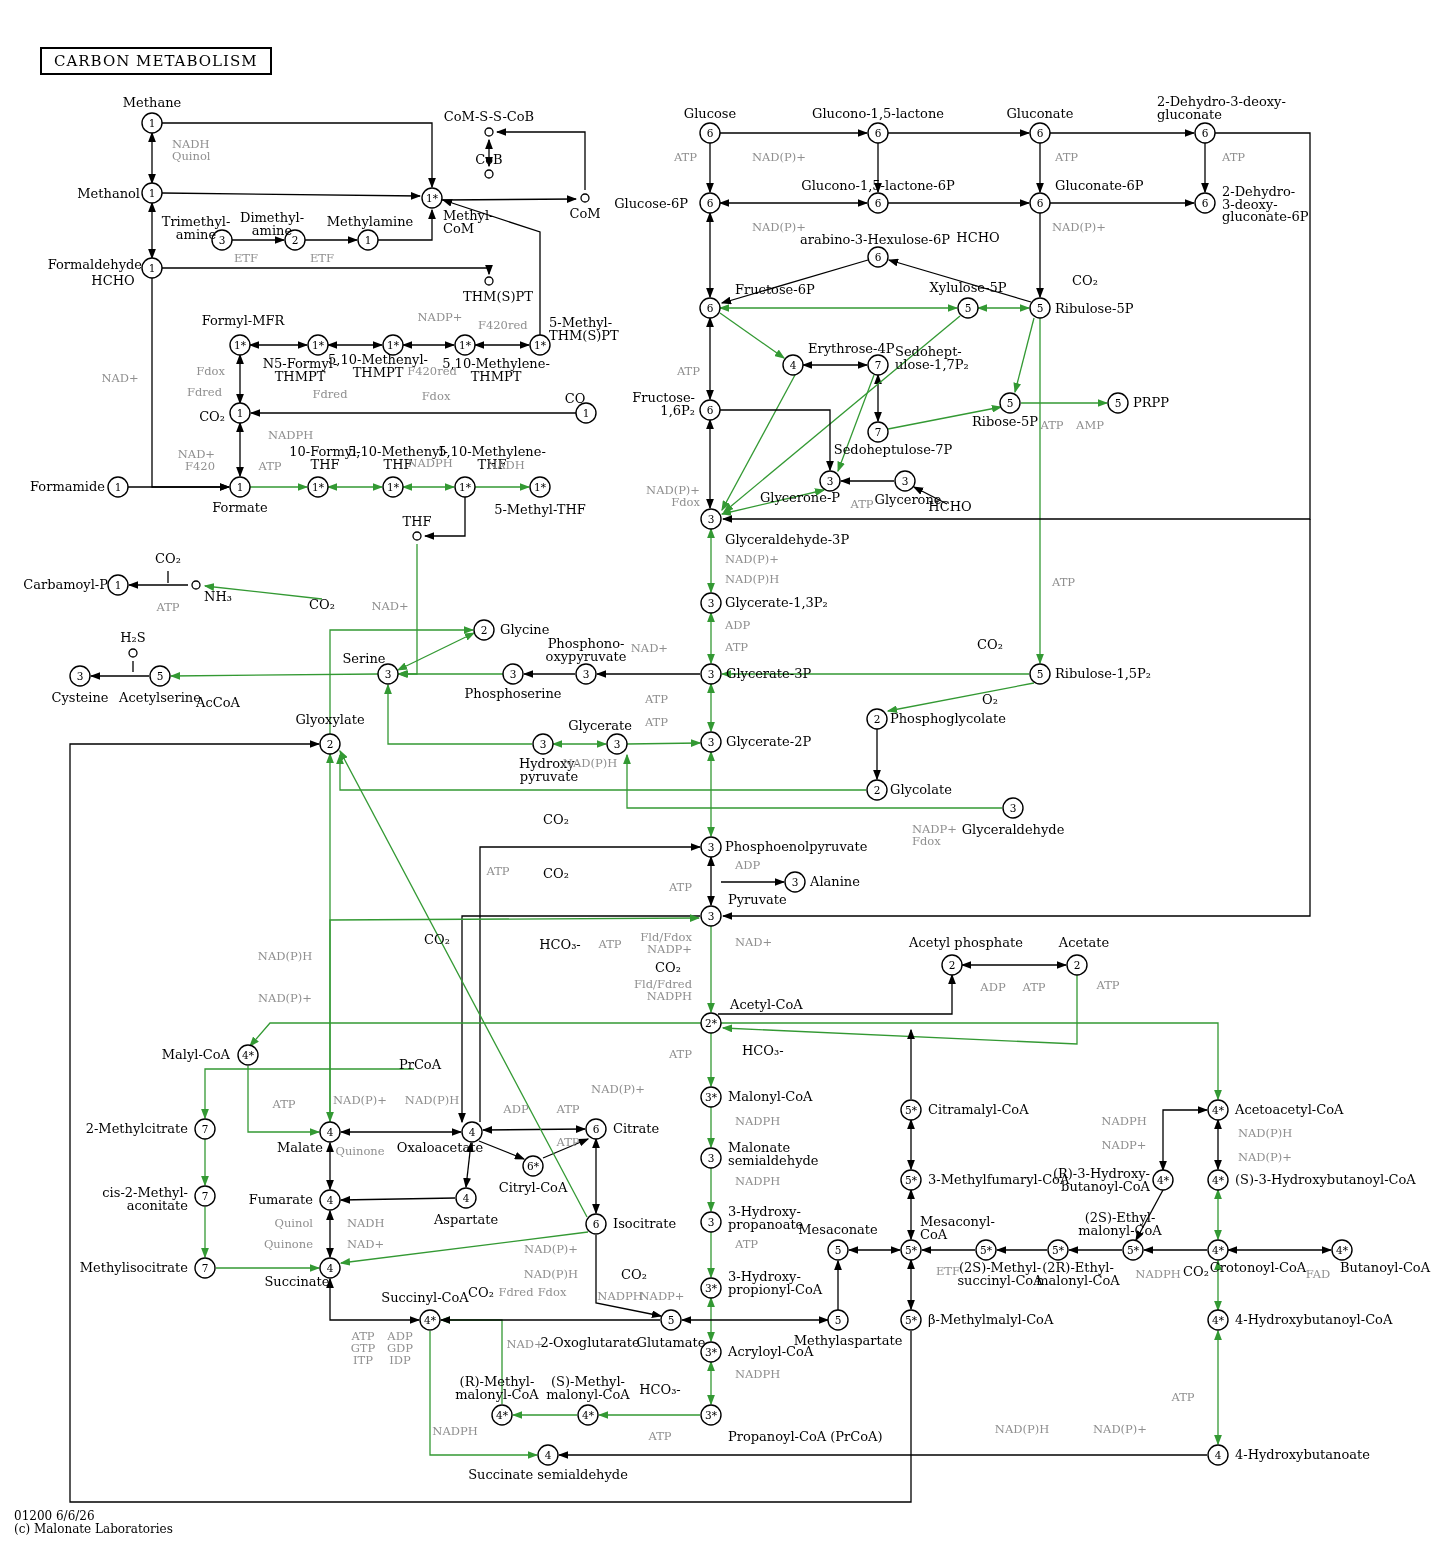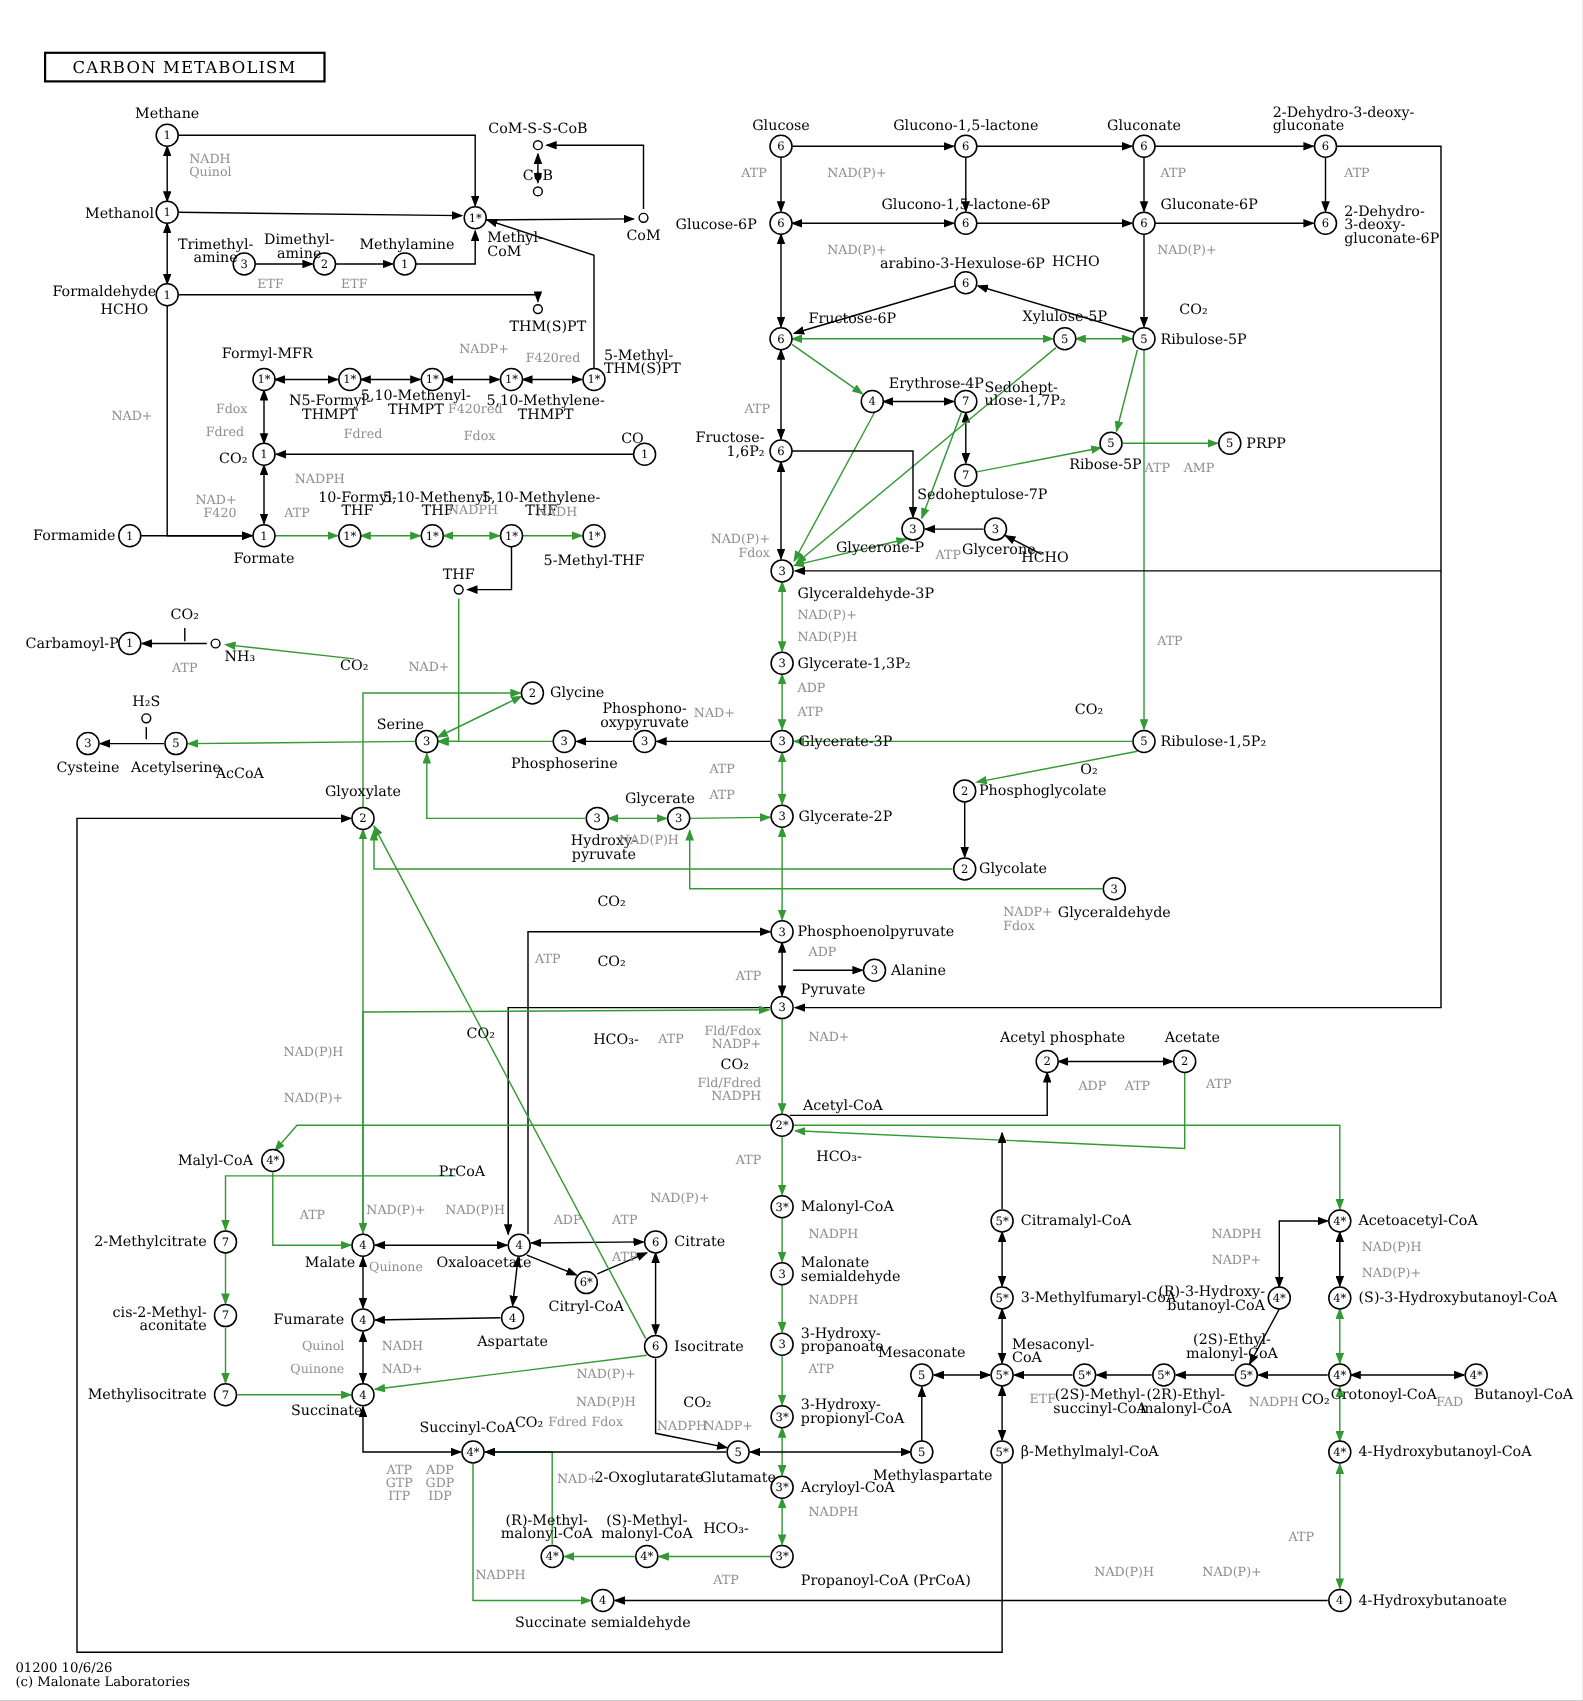--- a/index.html
+++ b/index.html
@@ -1,18 +1,18 @@
 <!DOCTYPE html>
 <html><head>
 <meta charset="utf-8">
 <style>
   html,body{margin:0;padding:0;background:#fff;}
   .canvas{position:relative;width:1439px;height:1546px;background:#fff;outline:1px solid #000;
           font-family:"DejaVu Serif", serif;overflow:hidden;}
-  .title-box{position:absolute;left:40px;top:47px;border:2px solid #000;padding:3px 24px;
+  .title-box{position:absolute;left:40px;top:47px;border:2px solid #000;padding:3px 12px;
              font-size:15px;letter-spacing:1px;background:#fff;z-index:5;}
   .footer{position:absolute;left:14px;top:1510px;font-size:12px;line-height:13px;z-index:5;}
   svg{position:absolute;left:0;top:0;}
   text{font-family:"DejaVu Serif", serif;}
 </style>
 </head>
 <body>
 
 <div class="canvas">
   <div class="title-box">
@@ -818,16 +818,16 @@
       <text x="725" y="583" text-anchor="start" font-size="11.5" fill="#8f8f8f"><tspan x="725" dy="0">NAD(P)H</tspan></text>
       <text x="725" y="629" text-anchor="start" font-size="11.5" fill="#8f8f8f"><tspan x="725" dy="0">ADP</tspan></text>
       <text x="725" y="651" text-anchor="start" font-size="11.5" fill="#8f8f8f"><tspan x="725" dy="0">ATP</tspan></text>
       <text x="1052" y="586" text-anchor="start" font-size="11.5" fill="#8f8f8f"><tspan x="1052" dy="0">ATP</tspan></text>
       <text x="1052" y="429" text-anchor="middle" font-size="11.5" fill="#8f8f8f"><tspan x="1052" dy="0">ATP</tspan></text>
       <text x="1090" y="429" text-anchor="middle" font-size="11.5" fill="#8f8f8f"><tspan x="1090" dy="0">AMP</tspan></text>
       <text x="862" y="508" text-anchor="middle" font-size="11.5" fill="#8f8f8f"><tspan x="862" dy="0">ATP</tspan></text>
     </svg>
 
   <div class="footer">
-    <div>01200 10/6/26</div>
+    <div>01200 6/6/26</div>
     <div>(c) Malonate Laboratories</div>
   </div>
 </div>
 
 </body></html>

